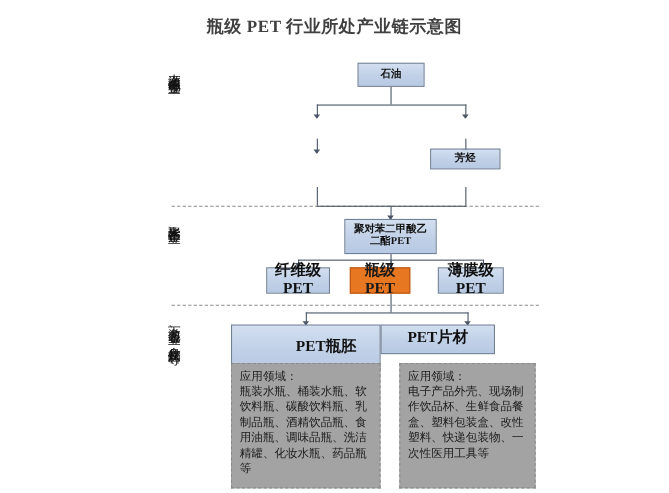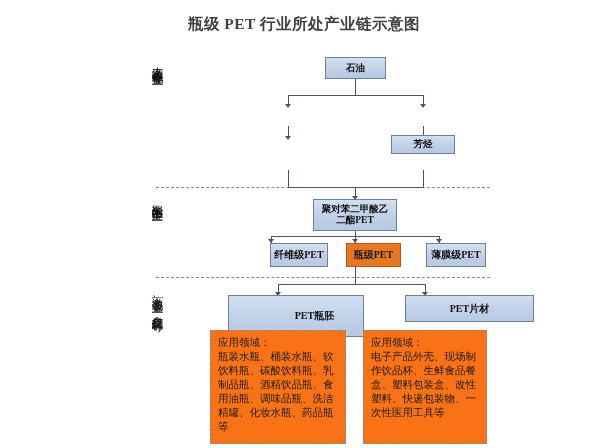--- a/index.html
+++ b/index.html
@@ -66,22 +66,21 @@
   }
   .box.grad {
     background: linear-gradient(180deg, #d2dff0 0%, #c0d0e7 55%, #b7c9e3 100%);
   }
   .box.highlight {
     background: #e87722;
     border: 1px solid #b9571a;
     color: #1b1b1b;
   }
   .box.wide {
-    font-size: 10px;
-    margin-left: 28px;
+    font-size: 14px;
   }
 
   
   .ln {
     position: absolute;
     background: #4a5668;
   }
   .ln.v { width: 1px; }
   .ln.h { height: 1px; }
 
@@ -99,21 +98,21 @@
     position: absolute;
     height: 0;
     border-top: 1px dashed #8a8a8a;
   }
 
   
   .appbox {
     position: absolute;
     box-sizing: border-box;
     border: 1px dashed #8a8a8a;
-    background: #f97316;
+    background: #a3a3a3;
     padding: 5px 6px 4px 7px;
     font-family: "Liberation Serif", "DejaVu Serif", serif;
     font-size: 10.5px;
     line-height: 1.33;
     color: #1a1a1a;
     text-align: left;
     word-break: break-all;
   }
 </style>
 </head>
@@ -173,23 +172,23 @@
 
   <div class="box grad" style="left:313px; top:199px; width:84px; height:32px; white-space:pre-line;">聚对苯二甲酸乙
 二酯PET</div>
 
   <div class="box grad wide" style="left:242px; top:243px; width:58px; height:24px;">纤维级PET</div>
 
   <div class="box grad wide" style="left:398px; top:243px; width:60px; height:24px;">薄膜级PET</div>
 
   <div class="box highlight wide" style="left:318px; top:243px; width:55px; height:24px;">瓶级PET</div>
 
-  <div class="box grad wide" style="left:200px; top:295px; width:136px; height:42px;padding-left:39px;">PET瓶胚</div>
+  <div class="box grad wide" style="left:210px; top:295px; width:136px; height:42px;padding-left:39px;">PET瓶胚</div>
 
-  <div class="box grad wide" style="left:377px; top:295px; width:129px; height:27px;">PET片材</div>
+  <div class="box grad wide" style="left:346px; top:295px; width:104px; height:27px;">PET片材</div>
 
   <div class="appbox" style="left:210px; top:330px; width:136px; height:114px; white-space:pre-line;">应用领域：
 瓶装水瓶、桶装水瓶、软饮料瓶、碳酸饮料瓶、乳制品瓶、酒精饮品瓶、食用油瓶、调味品瓶、洗洁精罐、化妆水瓶、药品瓶等</div>
 
   <div class="appbox" style="left:363px; top:330px; width:124px; height:114px; white-space:pre-line;">应用领域：
 电子产品外壳、现场制作饮品杯、生鲜食品餐盒、塑料包装盒、改性塑料、快递包装物、一次性医用工具等</div>
 
 </div>
 
 </body></html>

